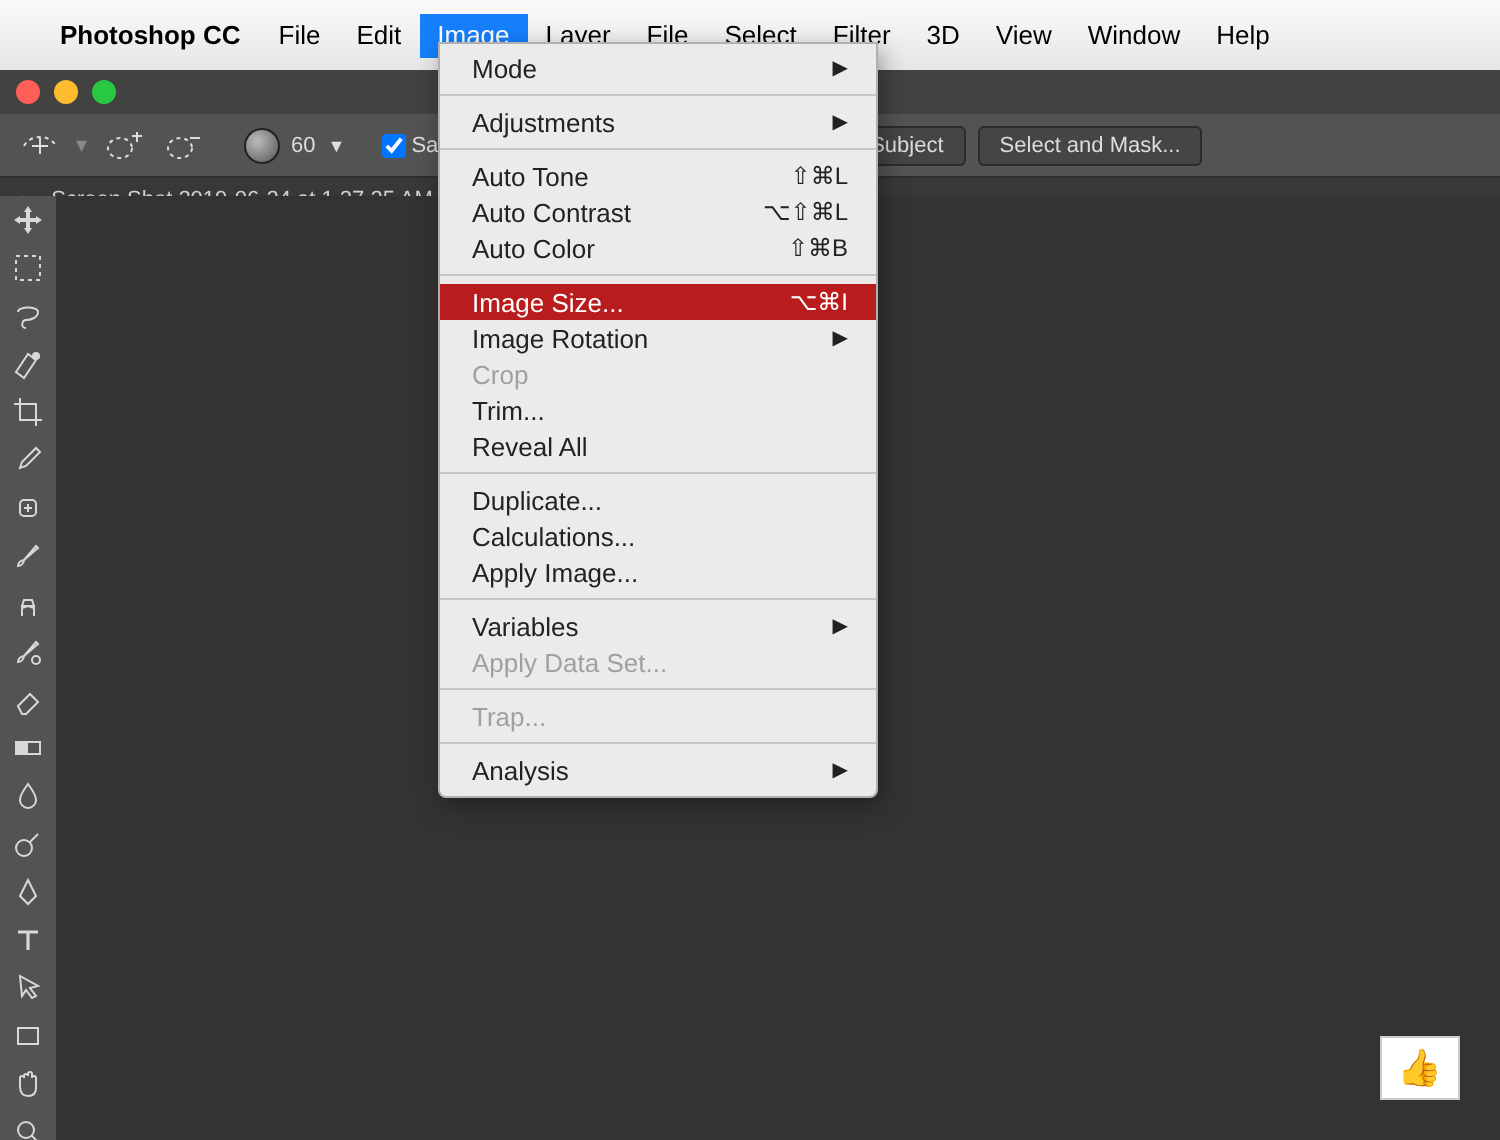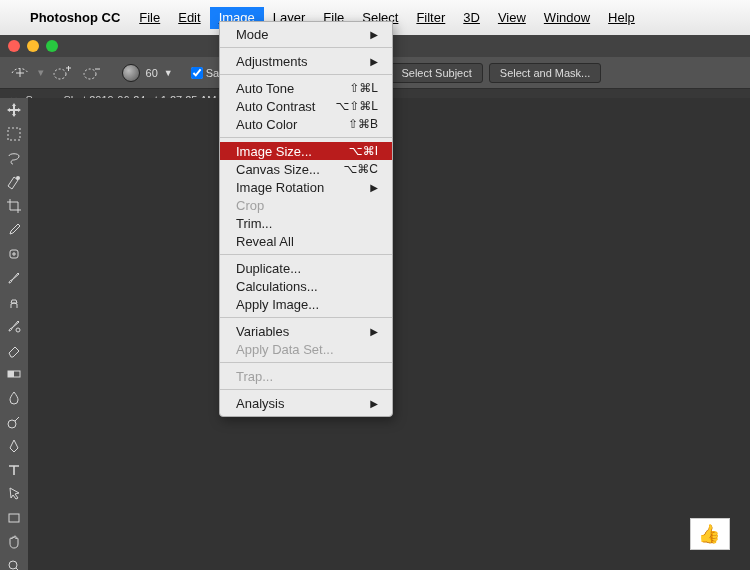--- a/index.html
+++ b/index.html
@@ -24,39 +24,39 @@
   .tabbar { height: 22px; background: #383838; display: flex; align-items: center; font-size: 11px; color: #d0d0d0; }
   .tab { padding: 0 10px; height: 22px; line-height: 22px; border-right: 1px solid #222; display: flex; align-items: center; gap: 8px; }
   .tabx { font-size: 13px; line-height: 1; color: #bbb; }
 
   .work { position: absolute; top: 98px; left: 0; right: 0; bottom: 0; background: #4b4b4b; }
   .canvas { position: absolute; left: 28px; top: 0; right: 0; bottom: 0; background: #333333; }
 
   .toolbox { position: absolute; left: 0; top: 98px; width: 28px; background: #535353; display: flex; flex-direction: column; }
   .tbTool { width: 28px; height: 24px; display: flex; align-items: center; justify-content: center; color: #d8d8d8; font-size: 14px; }
 
-  .dropdown { position: absolute; left: 219px; top: 21px; width: 174px; background: #ebebeb; border: 1px solid #b0b0b0; border-radius: 0 0 4px 4px; box-shadow: 2px 4px 12px rgba(0,0,0,.35); font-size: 13px; color: #222; }
+  .dropdown { position: absolute; left: 219px; top: 21px; width: 220px; background: #ebebeb; border: 1px solid #b0b0b0; border-radius: 0 0 4px 4px; box-shadow: 2px 4px 12px rgba(0,0,0,.35); font-size: 13px; color: #222; }
   .ditem { display: flex; justify-content: space-between; align-items: center; height: 18px; padding: 0 14px 0 16px; }
   .ditem.disabled { color: #a0a0a0; }
   .ditem.hl { background: #b91c1c; color: #fff; }
   .sep { height: 1px; background: #c5c5c5; margin: 4px 0; }
   .arrow { font-size: 10px; }
   .sc { font-size: 12px; letter-spacing: 0; }
 
   .like { position: absolute; right: 20px; bottom: 20px; width: 40px; height: 32px; background: #fff; border: 1px solid #ccc; display: flex; align-items: center; justify-content: center; color: #555; font-size: 18px; }
 
   svg { display: block; }
 </style>
 </head>
 <body>
 
 <div class="menubar">
   <span class="apple"></span>
   <span class="appname">Photoshop CC</span>
-  <span id="menuitems" style="display: inline-flex; text-decoration: underline;">
+  <span id="menuitems" style="display: inline-flex;">
       <span class="menu-item">File</span>
       <span class="menu-item">Edit</span>
       <span class="menu-item active">Image</span>
       <span class="menu-item">Layer</span>
       <span class="menu-item">File</span>
       <span class="menu-item">Select</span>
       <span class="menu-item">Filter</span>
       <span class="menu-item">3D</span>
       <span class="menu-item">View</span>
       <span class="menu-item">Window</span>
@@ -249,24 +249,20 @@
     <div class="ditem">
       <span>Auto Color</span>
       <span class="sc">⇧⌘B</span>
     </div>
     <div class="sep"></div>
     <div class="ditem hl">
       <span>Image Size...</span>
       <span class="sc">⌥⌘I</span>
     </div>
     <div class="ditem">
-      <span>Canvas Size...</span>
-      <span class="sc">⌥⌘C</span>
-    </div>
-    <div class="ditem">
       <span>Image Rotation</span>
       <span class="arrow">▶</span>
     </div>
     <div class="ditem disabled">
       <span>Crop</span>
     </div>
     <div class="ditem">
       <span>Trim...</span>
     </div>
     <div class="ditem">

